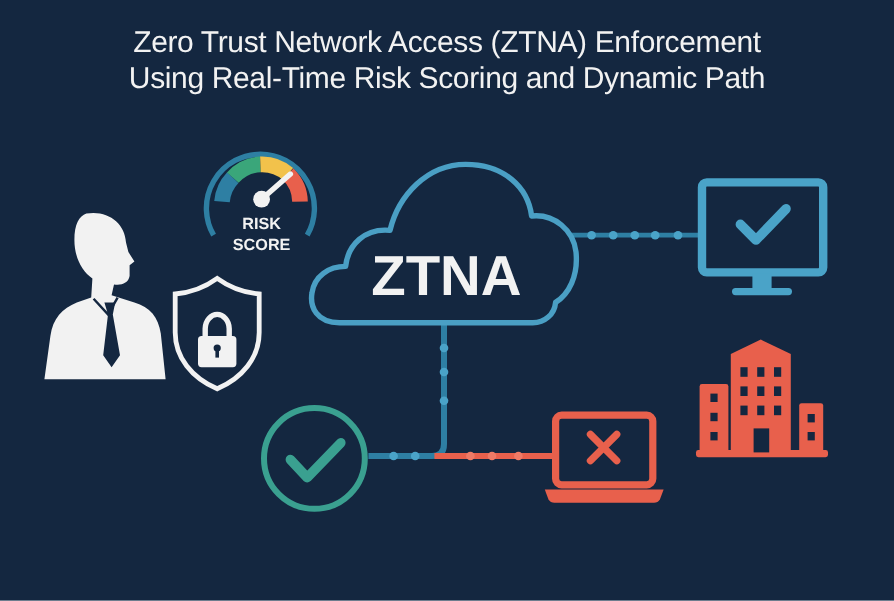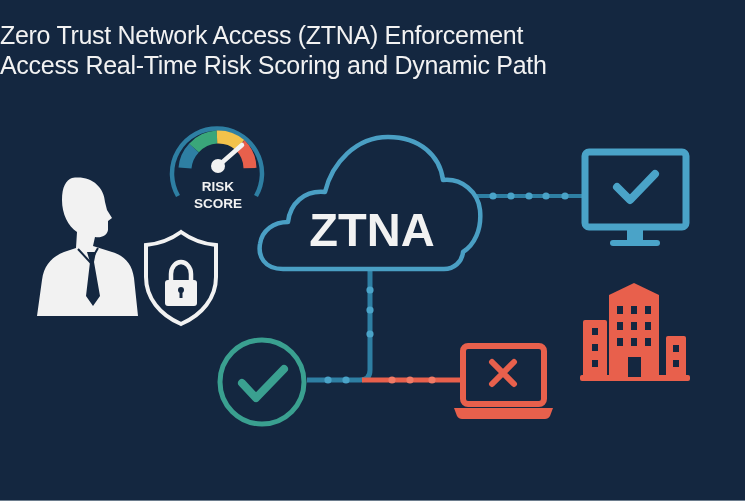--- a/index.html
+++ b/index.html
@@ -4,35 +4,35 @@
 <style>
   html, body { margin: 0; padding: 0; }
   body {
     width: 745px; height: 501px; overflow: hidden;
     background: #142740;
     font-family: "Liberation Sans", "DejaVu Sans", sans-serif;
     position: relative;
   }
   .title {
     position: absolute; left: 0; top: 20px; width: 745px;
-    color: #f2f2f2;
+    text-align: center; color: #f2f2f2;
     font-size: 25px; line-height: 30px; font-weight: normal;
     letter-spacing: -0.3px;
   }
   .title div { white-space: nowrap; }
   svg.canvas { position: absolute; left: 0; top: 0; }
   .txt { font-family: "Liberation Sans", "DejaVu Sans", sans-serif; }
   .bottom-line { position: absolute; left: 0; bottom: 0; width: 745px; height: 1px; background: #6d7d8e; }
 </style>
 </head>
 <body>
 
 <div class="title">
   <div>Zero Trust Network Access (ZTNA) Enforcement</div>
-  <div>Access Real-Time Risk Scoring and Dynamic Path</div>
+  <div>Using Real-Time Risk Scoring and Dynamic Path</div>
 </div>
 
 <svg class="canvas" width="745" height="501" viewBox="0 0 745 501" xmlns="http://www.w3.org/2000/svg">
 
   <g>
     <line x1="466" y1="196" x2="586" y2="196" stroke="#2e7fa3" stroke-width="4"></line>
     <circle cx="493" cy="196" r="3.6" fill="#4aa3c8"></circle>
     <circle cx="511" cy="196" r="3.6" fill="#4aa3c8"></circle>
     <circle cx="529" cy="196" r="3.6" fill="#4aa3c8"></circle>
     <circle cx="546" cy="196" r="3.6" fill="#4aa3c8"></circle>

